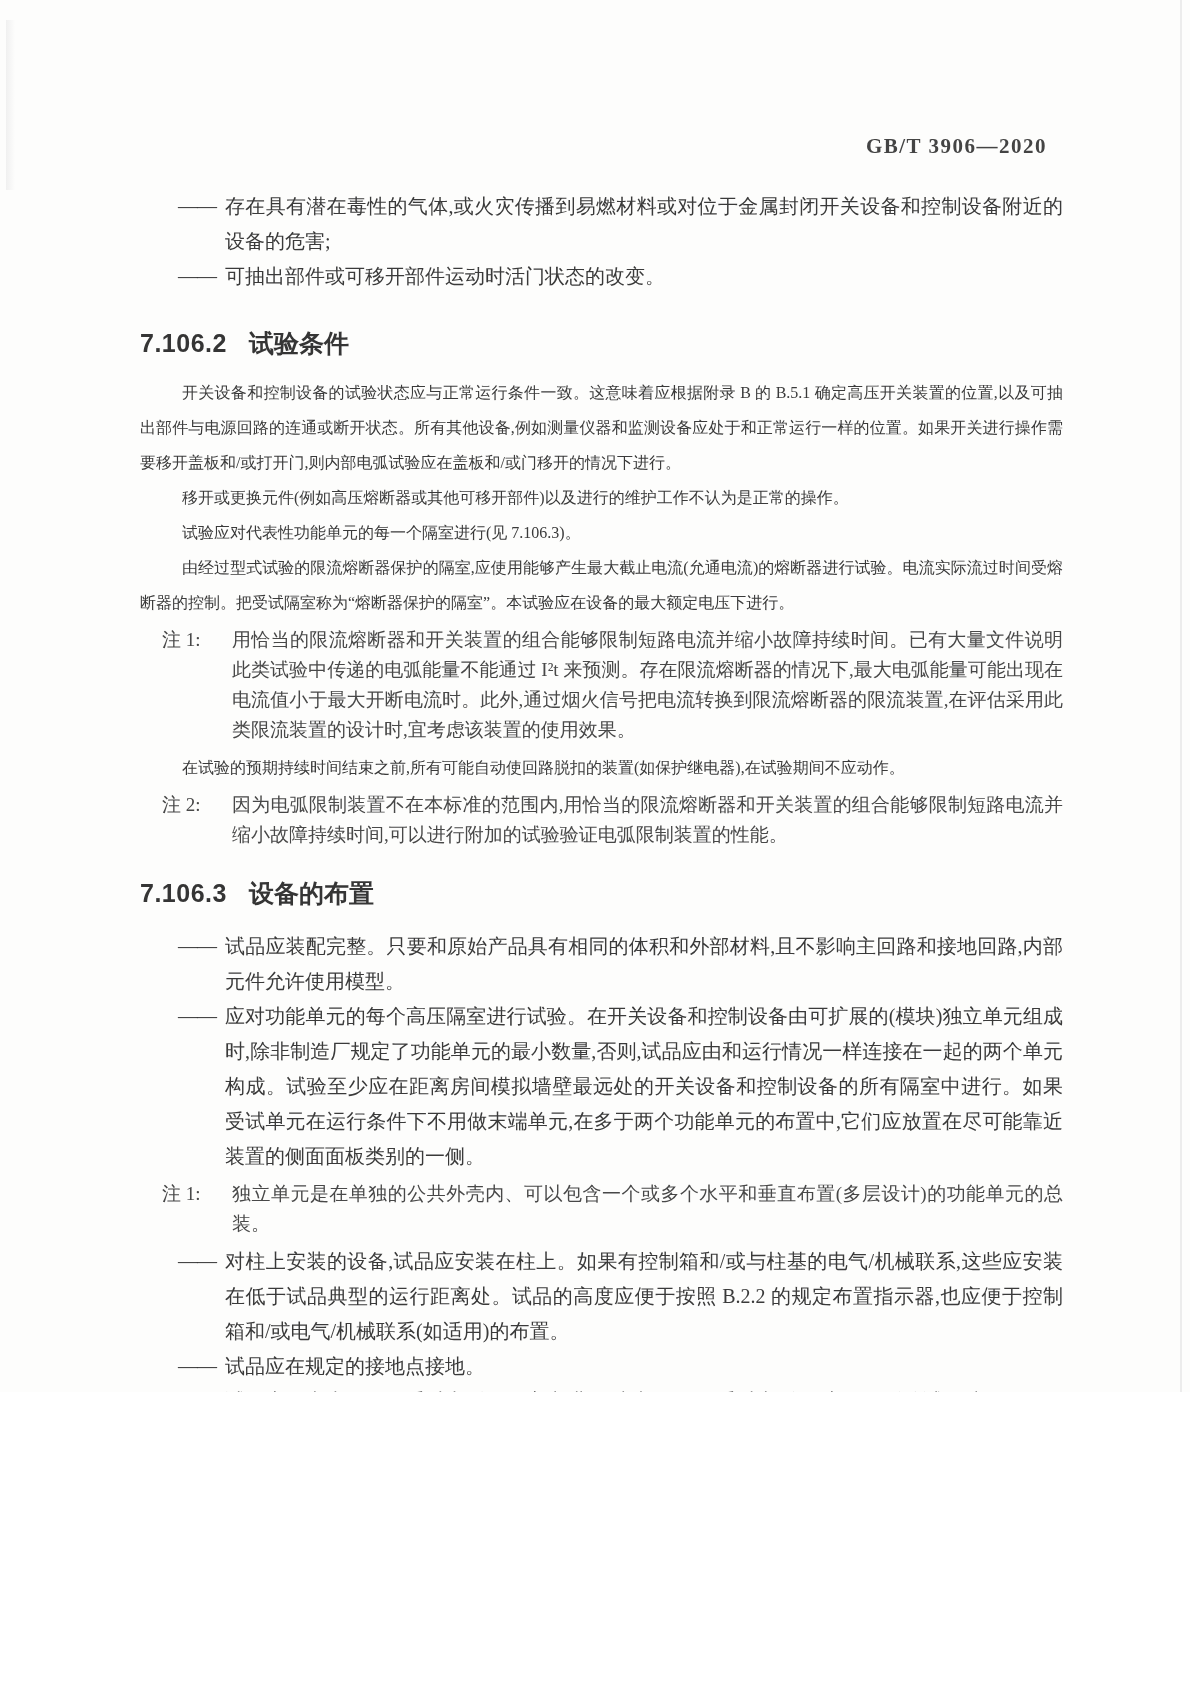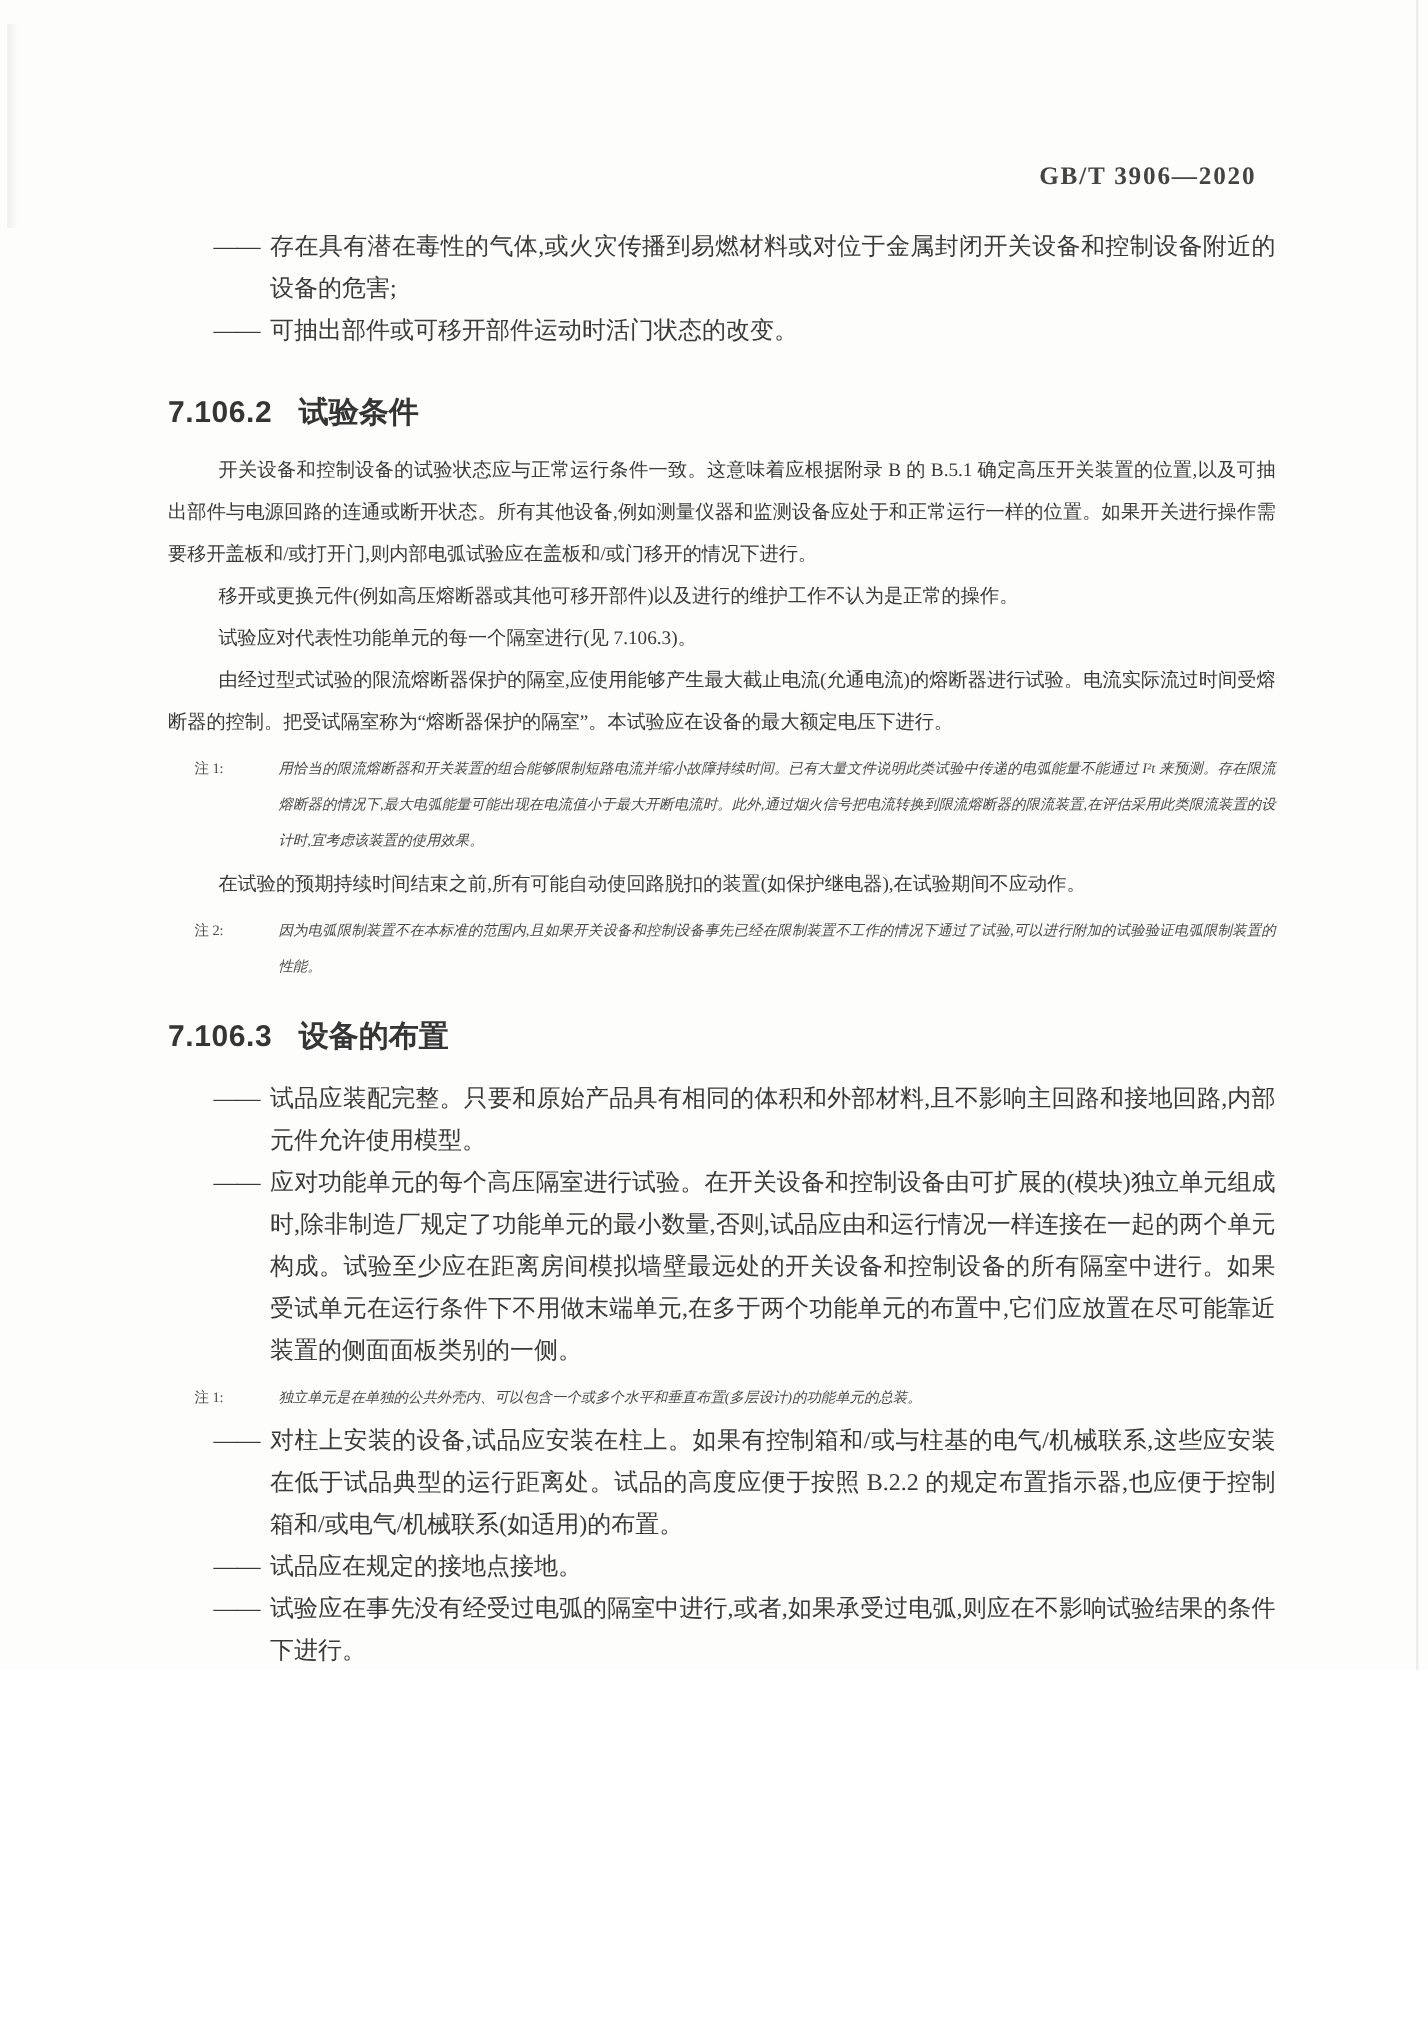--- a/index.html
+++ b/index.html
@@ -62,26 +62,26 @@
     margin: 0;
     font-size: 16px;
     line-height: 35px;
     text-align: justify;
     text-indent: 42px;
   }
   .note {
     display: flex;
     margin: 5px 0;
     padding-left: 22px;
-    font-size: 12px;
+    font-size: 19px;
     line-height: 30px;
     color: #484848;
   }
   .note-label { flex: 0 0 70px; white-space: nowrap; }
-  .note-text { flex: 1; text-align: justify; font-style: italic; }
+  .note-text { flex: 1; text-align: justify; }
 </style>
 </head>
 <body>
 
 <div class="page">
   <div class="scan-edge-left"></div>
   <div class="scan-edge-right"></div>
 
   <div class="content">
 
@@ -109,21 +109,21 @@
 
     <div class="note">
       <span class="note-label">注 1:</span>
       <span class="note-text">用恰当的限流熔断器和开关装置的组合能够限制短路电流并缩小故障持续时间。已有大量文件说明此类试验中传递的电弧能量不能通过 I²t 来预测。存在限流熔断器的情况下,最大电弧能量可能出现在电流值小于最大开断电流时。此外,通过烟火信号把电流转换到限流熔断器的限流装置,在评估采用此类限流装置的设计时,宜考虑该装置的使用效果。</span>
     </div>
 
     <p class="para">在试验的预期持续时间结束之前,所有可能自动使回路脱扣的装置(如保护继电器),在试验期间不应动作。</p>
 
     <div class="note">
       <span class="note-label">注 2:</span>
-      <span class="note-text">因为电弧限制装置不在本标准的范围内,且如果开关设备和控制设备事先已经在限制装置不工作的情况下通过了试验,可以进行附加的试验验证电弧限制装置的性能。</span>
+      <span class="note-text">因为电弧限制装置不在本标准的范围内,用恰当的限流熔断器和开关装置的组合能够限制短路电流并缩小故障持续时间,可以进行附加的试验验证电弧限制装置的性能。</span>
     </div>
 
     <div class="heading heading-3">
       <span class="clause-num">7.106.3</span><span class="clause-title">设备的布置</span>
     </div>
 
 
     <div class="dash-item">
       <span class="dash-marker">——</span>
       <span class="dash-text">试品应装配完整。只要和原始产品具有相同的体积和外部材料,且不影响主回路和接地回路,内部元件允许使用模型。</span>

